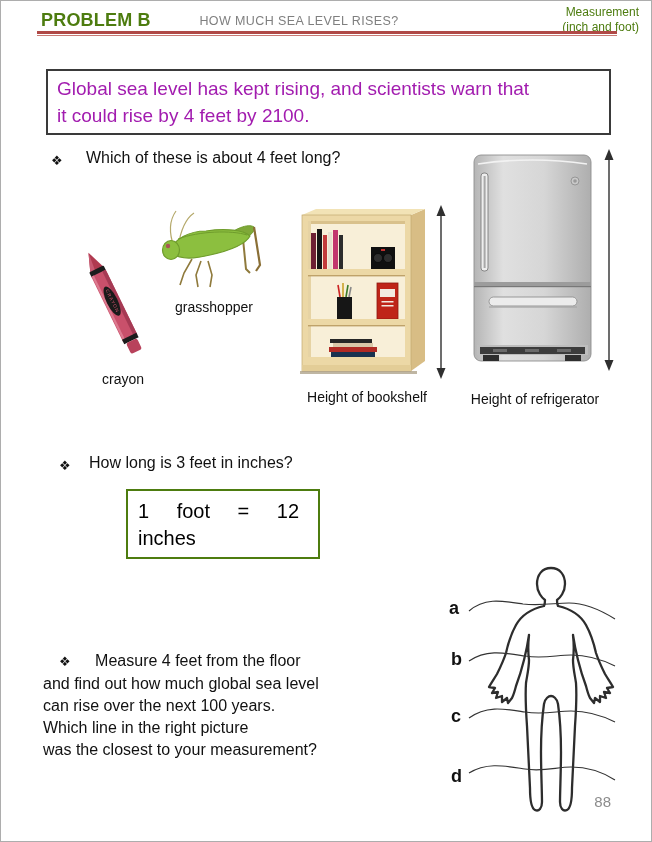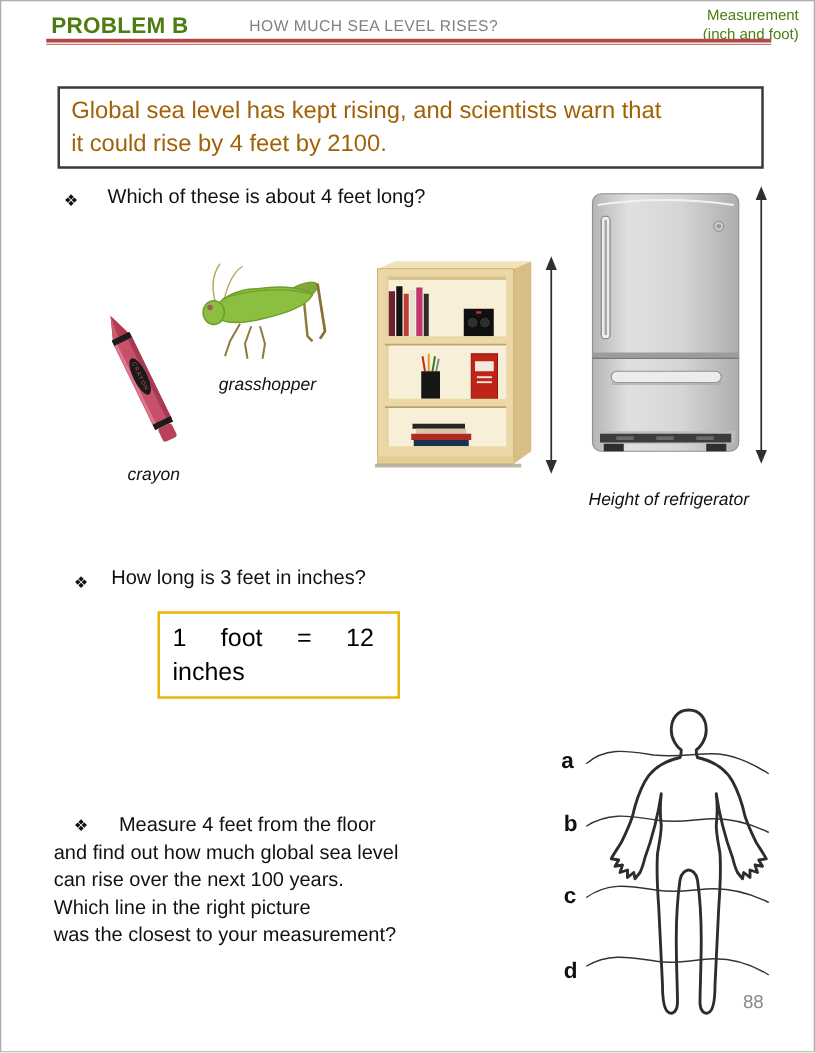--- a/index.html
+++ b/index.html
@@ -11,28 +11,28 @@
   .abs{position:absolute;}
   
   .hdr-left{left:40px;top:9px;font-size:18px;font-weight:bold;letter-spacing:.2px;color:#4d7c0f;}
   .hdr-center{left:0;top:13px;width:596px;text-align:center;font-size:12.5px;color:#7f7f7f;letter-spacing:.4px;}
   .hdr-right{right:12px;top:4px;text-align:right;font-size:12px;line-height:15px;color:#4d7c0f;}
   .rule-red{left:36px;top:30px;width:580px;}
   .rule-red .r1{height:3px;background:#b04946;}
   .rule-red .r2{height:1px;background:#c87b75;margin-top:1px;}
   
   .intro-box{left:45px;top:68px;width:565px;height:66px;border:2px solid #3a3a3a;box-sizing:border-box;
-    padding:4px 9px;font-size:19px;line-height:27px;color:#a16207;}
+    padding:4px 9px;font-size:19px;line-height:27px;color:#a21caf;}
   .intro-box div{white-space:nowrap;}
   
   .bullet{font-size:13px;color:#111;}
   .q-text{font-size:16px;color:#111;}
-  .caption{font-size:14px;color:#111;text-align:center;font-style:italic;}
-  
-  .feet-box{left:125px;top:488px;width:194px;height:70px;border:2px solid #eab308;box-sizing:border-box;
+  .caption{font-size:14px;color:#111;text-align:center;}
+  
+  .feet-box{left:125px;top:488px;width:194px;height:70px;border:2px solid #4d7c0f;box-sizing:border-box;
     padding:7px 10px;font-size:20px;line-height:27px;color:#000;}
   .feet-box .wide{word-spacing:22px;white-space:nowrap;}
   
   .q3{left:42px;top:649px;width:410px;font-size:16px;line-height:22px;color:#111;}
   .q3 .first .bullet{margin-left:16px;margin-right:20px;font-size:13px;}
   
   .fig-label{font-size:18px;font-weight:600;color:#111;}
   .page-num{right:40px;top:792px;font-size:15px;color:#8c8c8c;}
   svg{display:block;}
 </style>
@@ -142,20 +142,21 @@
     </svg>
   </div>
 
   <div class="abs" style="left:432px;top:202px;width:16px;height:178px;">
     <svg width="16" height="178" viewBox="0 0 16 178">
       <line x1="8" y1="10" x2="8" y2="168" stroke="#2f2f2f" stroke-width="1.4"></line>
       <polygon points="8,2 3.5,13 12.5,13" fill="#2f2f2f"></polygon>
       <polygon points="8,176 3.5,165 12.5,165" fill="#2f2f2f"></polygon>
     </svg>
   </div>
+  <div class="abs caption" style="left:296px;top:388px;width:140px;">Height of bookshelf</div>
 
   <div class="abs" style="left:470px;top:148px;width:124px;height:222px;">
     <svg width="124" height="222" viewBox="0 0 124 222">
       <defs>
         <linearGradient id="fridgeGrad" x1="0" y1="0" x2="1" y2="0">
           <stop offset="0" stop-color="#b5b5b5"></stop>
           <stop offset="0.25" stop-color="#e0e0e0"></stop>
           <stop offset="0.6" stop-color="#d6d6d6"></stop>
           <stop offset="1" stop-color="#aeaeae"></stop>
         </linearGradient>

